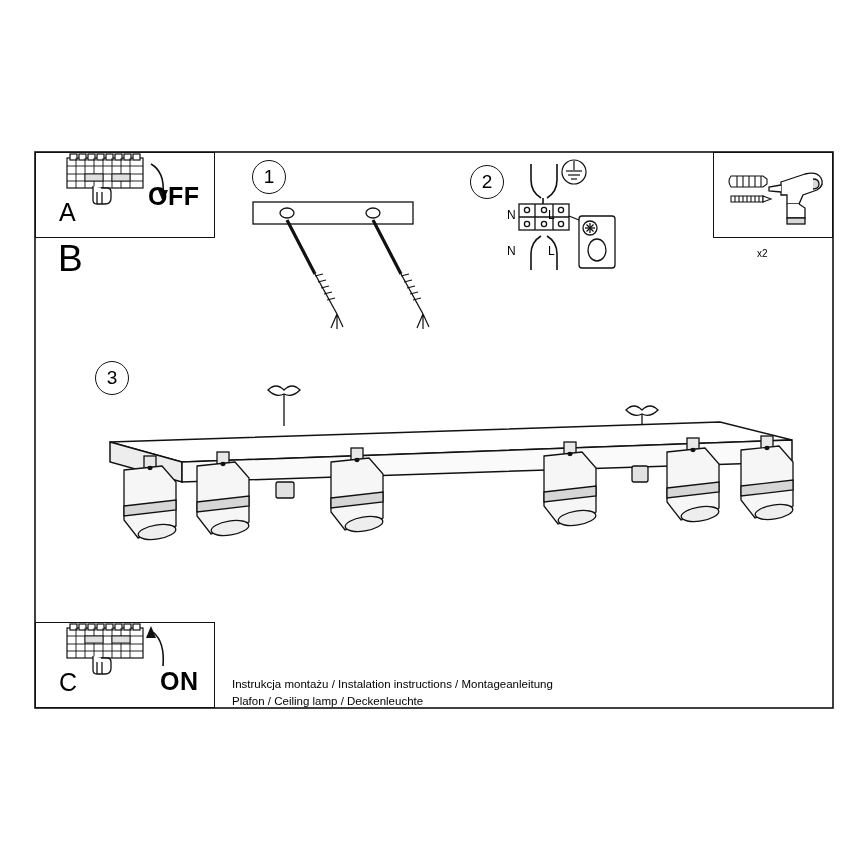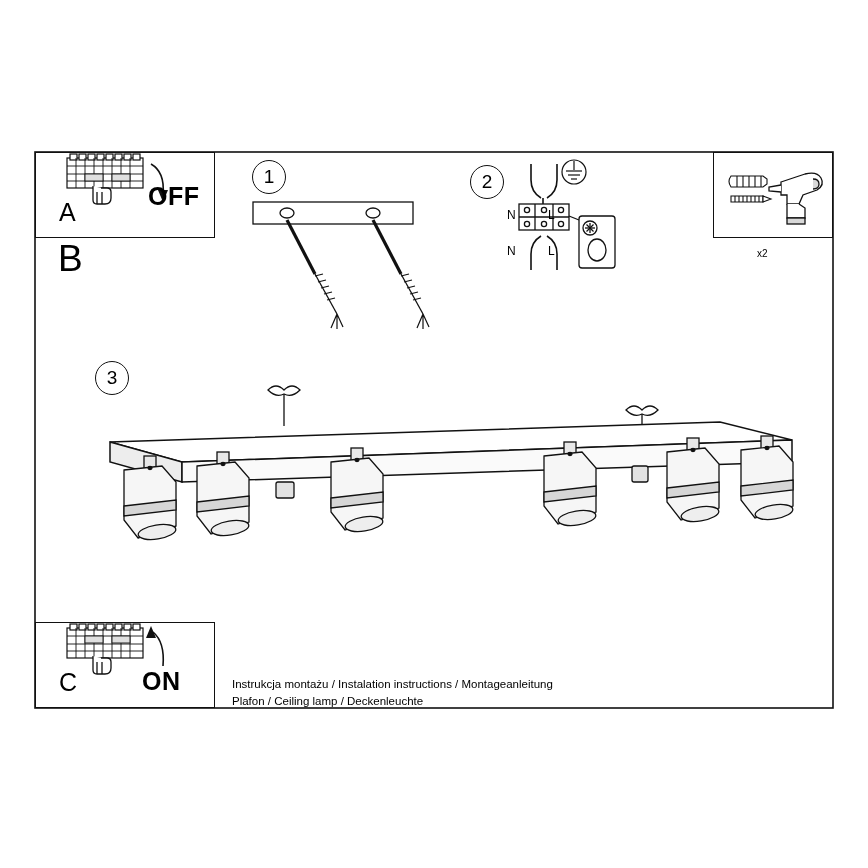--- a/index.html
+++ b/index.html
@@ -380,18 +380,18 @@
       <path d="M47 40 L47 52"></path>
     </g>
 
     <g stroke="#111" stroke-width="1.6" fill="none">
       <path d="M108 44 Q110 20 98 10"></path>
     </g>
     <polygon points="96,4 101,16 91,16" fill="#111"></polygon>
   </svg>
 
   <div class="abs letter" style="left:59px; top:670px;">C</div>
-  <div class="abs statetext" style="left:142px; top:667px;">ON</div>
+  <div class="abs statetext" style="left:160px; top:667px;">ON</div>
 
   <div class="abs caption" style="left:232px; top:675px;">Instrukcja montażu / Instalation instructions / Montageanleitung</div>
   <div class="abs caption" style="left:232px; top:692px;">Plafon / Ceiling lamp / Deckenleuchte</div>
 
 </div>
 
 </body></html>

